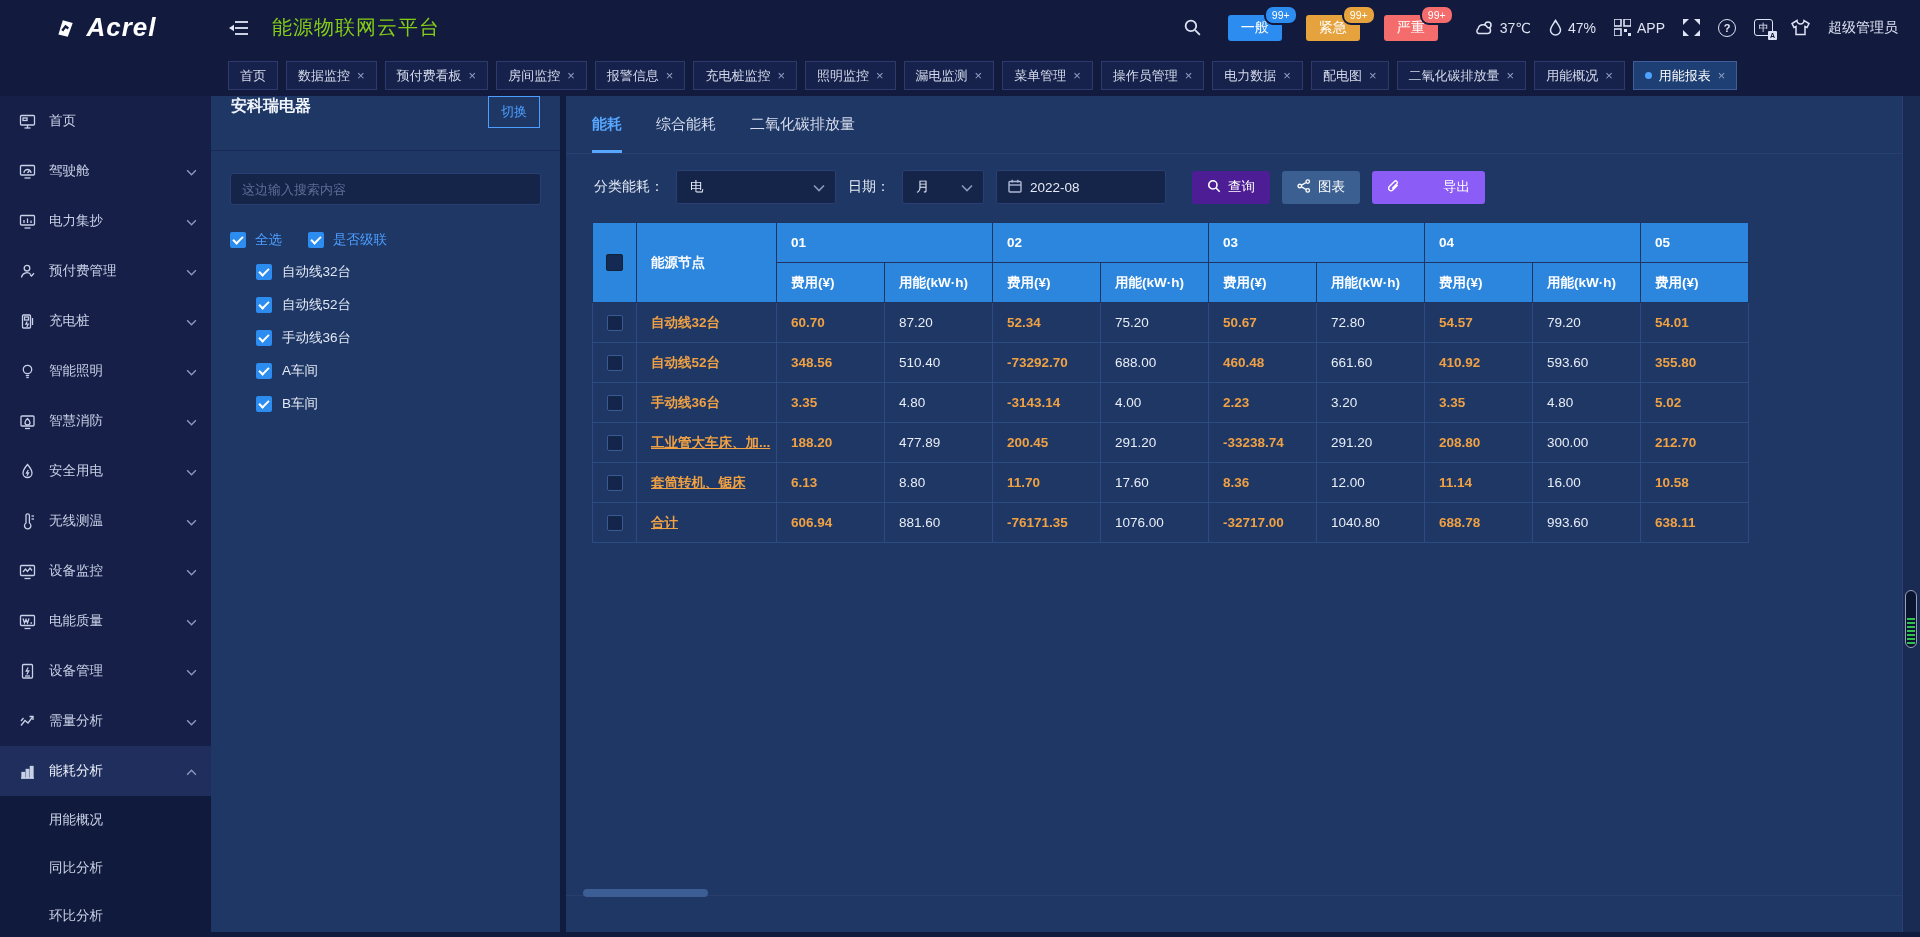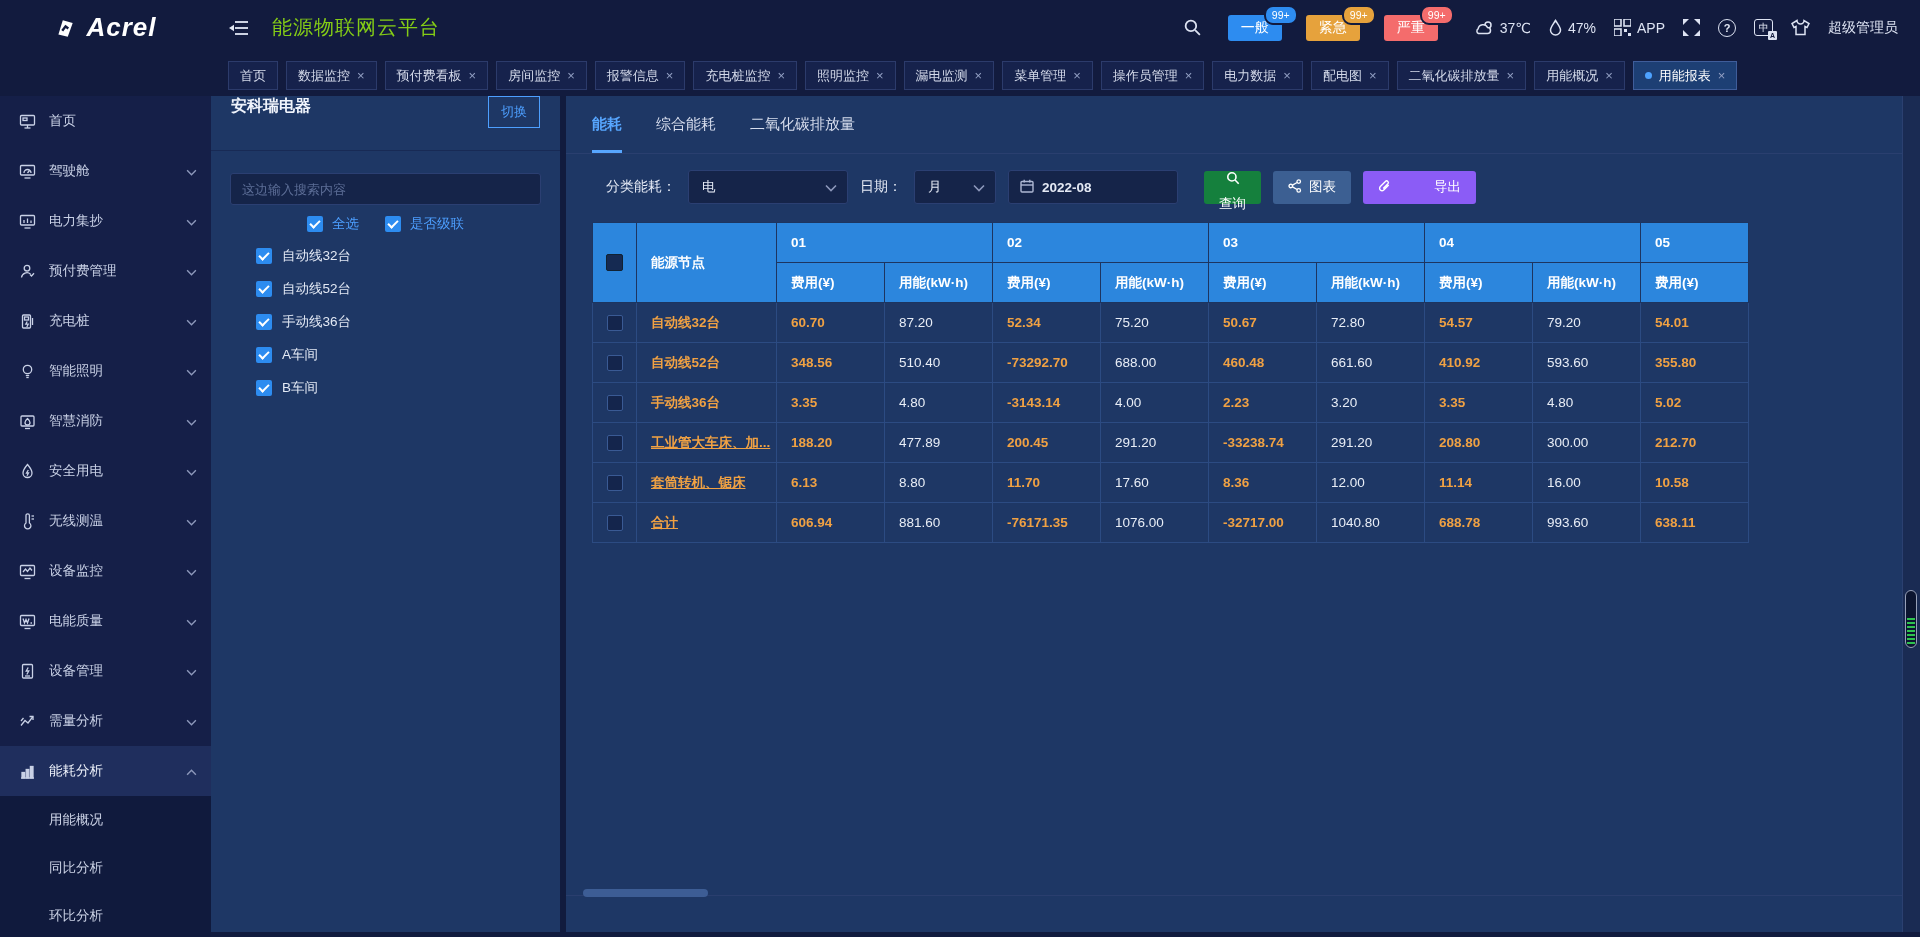--- a/index.html
+++ b/index.html
@@ -57,43 +57,43 @@
   .tree-title { font-size:16px; font-weight:bold; color:#f0f4fc; }
   .switch-btn { margin-left:auto; border:1px solid #4d9fff; color:#4d9fff; background:transparent;
     font-size:13px; padding:6px 12px; border-radius:0; cursor:pointer; }
   .tree-body { padding:22px 19px; }
   .search-input { width:100%; height:32px; background:#152449; border:1px solid #2b3f72; border-radius:3px;
     color:#dfe5f2; font-size:13px; padding:0 11px; outline:none; }
   .search-input::placeholder { color:#5d6e97; }
   .cb { width:16px; height:16px; background:#2d8cf0; border-radius:2px; position:relative; display:inline-block; flex:0 0 16px; }
   .cb::after { content:""; position:absolute; left:5px; top:2px; width:4px; height:8px;
     border:solid #fff; border-width:0 2px 2px 0; transform:rotate(45deg); }
-  .cb-row { display:flex; align-items:center; margin-top:10px; font-size:13.5px;justify-content:center; }
+  .cb-row { display:flex; align-items:center; margin-top:26px; font-size:13.5px; }
   .cb-row .grp { display:flex; align-items:center; gap:9px; cursor:pointer; }
   .cb-label-blue { color:#4d9fff; }
   .tree-nodes { margin-top:6px; }
   .tree-node { display:flex; align-items:center; gap:10px; height:33px; margin-left:26px; font-size:13.5px; color:#e2e8f4; cursor:pointer; }
 
   
   .main-panel { flex:1; background:#1e3765; position:relative; min-width:0; overflow:hidden; }
   .main-tabs { height:58px; display:flex; align-items:flex-end; gap:34px; padding:0 26px; border-bottom:1px solid #2a3f6f; }
   .mtab { font-size:15px; color:#d8deee; padding-bottom:16px; cursor:pointer; border-bottom:3px solid transparent; }
   .mtab.active { color:#57a6ff; border-bottom-color:#57a6ff; font-weight:bold; }
-  .filters { display:flex; align-items:center; gap:12px; padding:0 40px; margin-top:16px; }
+  .filters { display:flex; align-items:center; gap:12px; padding:0 28px; margin-top:16px; }
   .flabel { font-size:14px; color:#e6ebf6; }
   .select { height:34px; background:#152449; border:1px solid #2b3f72; border-radius:3px; display:flex;
     align-items:center; padding:0 10px 0 13px; font-size:13.5px; color:#e4e9f4; cursor:pointer; }
   .select .chev { margin-left:auto; }
   .sel-category { width:160px; }
   .sel-period { width:82px; }
   .date-input { width:170px; height:34px; background:#152449; border:1px solid #2b3f72; border-radius:3px;
-    display:flex; align-items:center; gap:8px; padding:0 11px; font-size:13.5px; color:#e4e9f4; cursor:pointer;font-weight:bold; }
+    display:flex; align-items:center; gap:8px; padding:0 11px; font-size:13.5px; color:#e4e9f4; cursor:pointer; }
   .btn { height:33px; border:none; border-radius:3px; display:flex; align-items:center; gap:7px;
     font-size:13.5px; color:#fff; padding:0 15px; cursor:pointer; }
-  .btn-query { background:#15803d; margin-left:14px;flex-direction:column; }
+  .btn-query { background:#4c1d95; margin-left:14px; }
   .btn-chart { background:#3c5f92; }
   .btn-export { background:#8b5cf6;gap:43px; }
 
   
   .table-wrap { margin:18px 0 0 26px; }
   table.report { border-collapse:collapse; table-layout:fixed; }
   .report th, .report td { border:1px solid #2c4b82; height:40px; font-size:13.5px; padding:0 0 0 14px; text-align:left; }
   .report thead th { background:#2c86dd; color:#fff; font-weight:bold; border-color:#1d3560; }
   .report .col-check { width:44px; padding:0; text-align:center; }
   .report .col-node { width:140px; }

